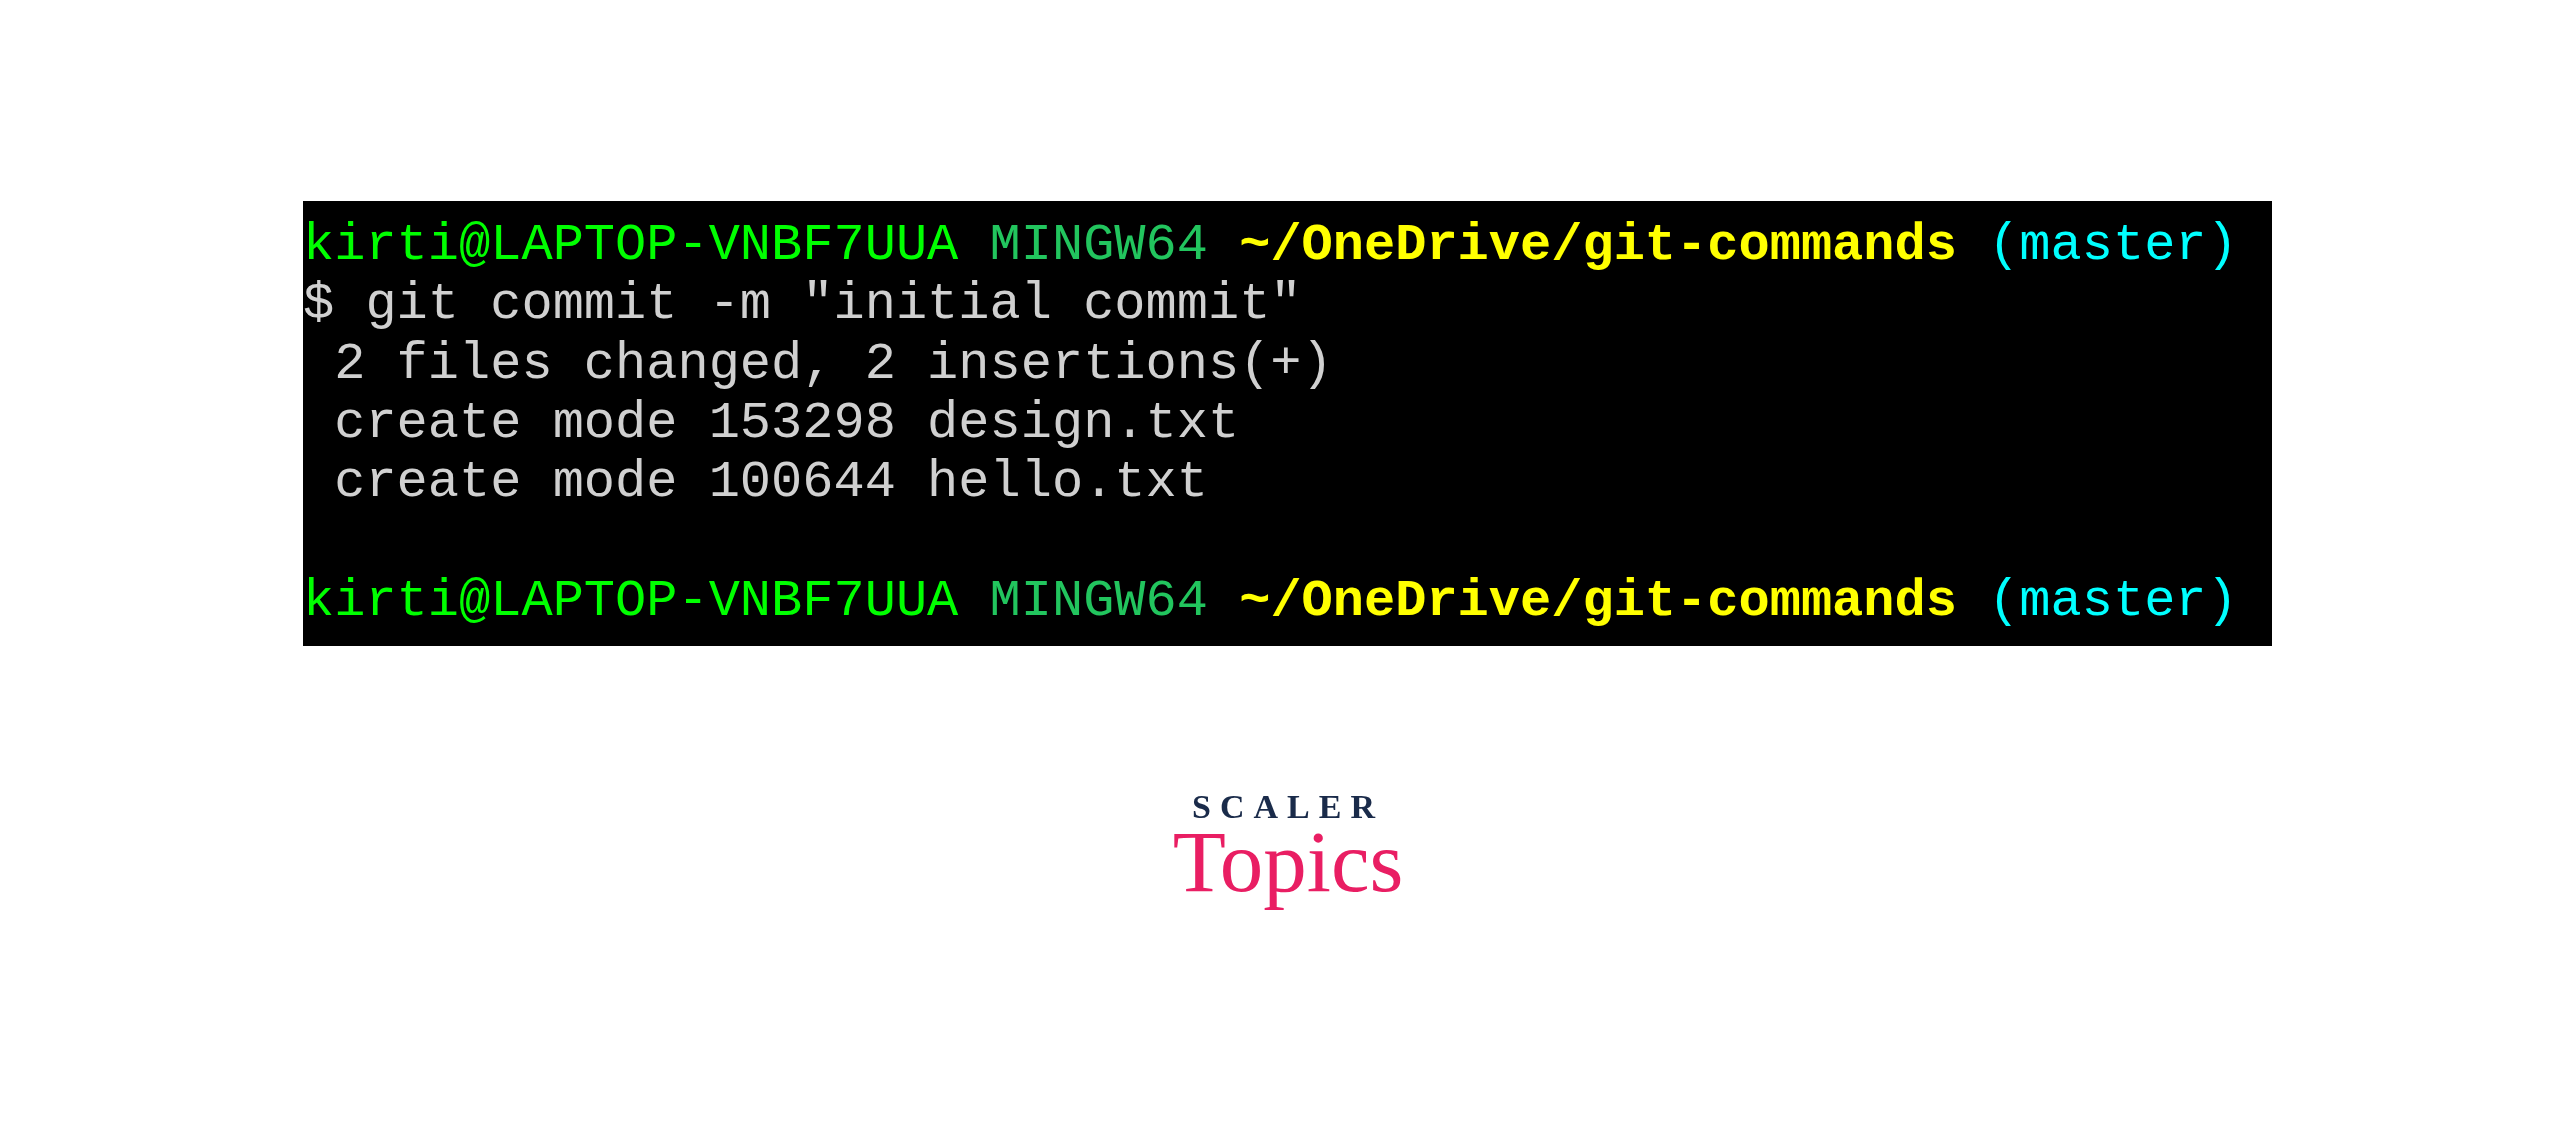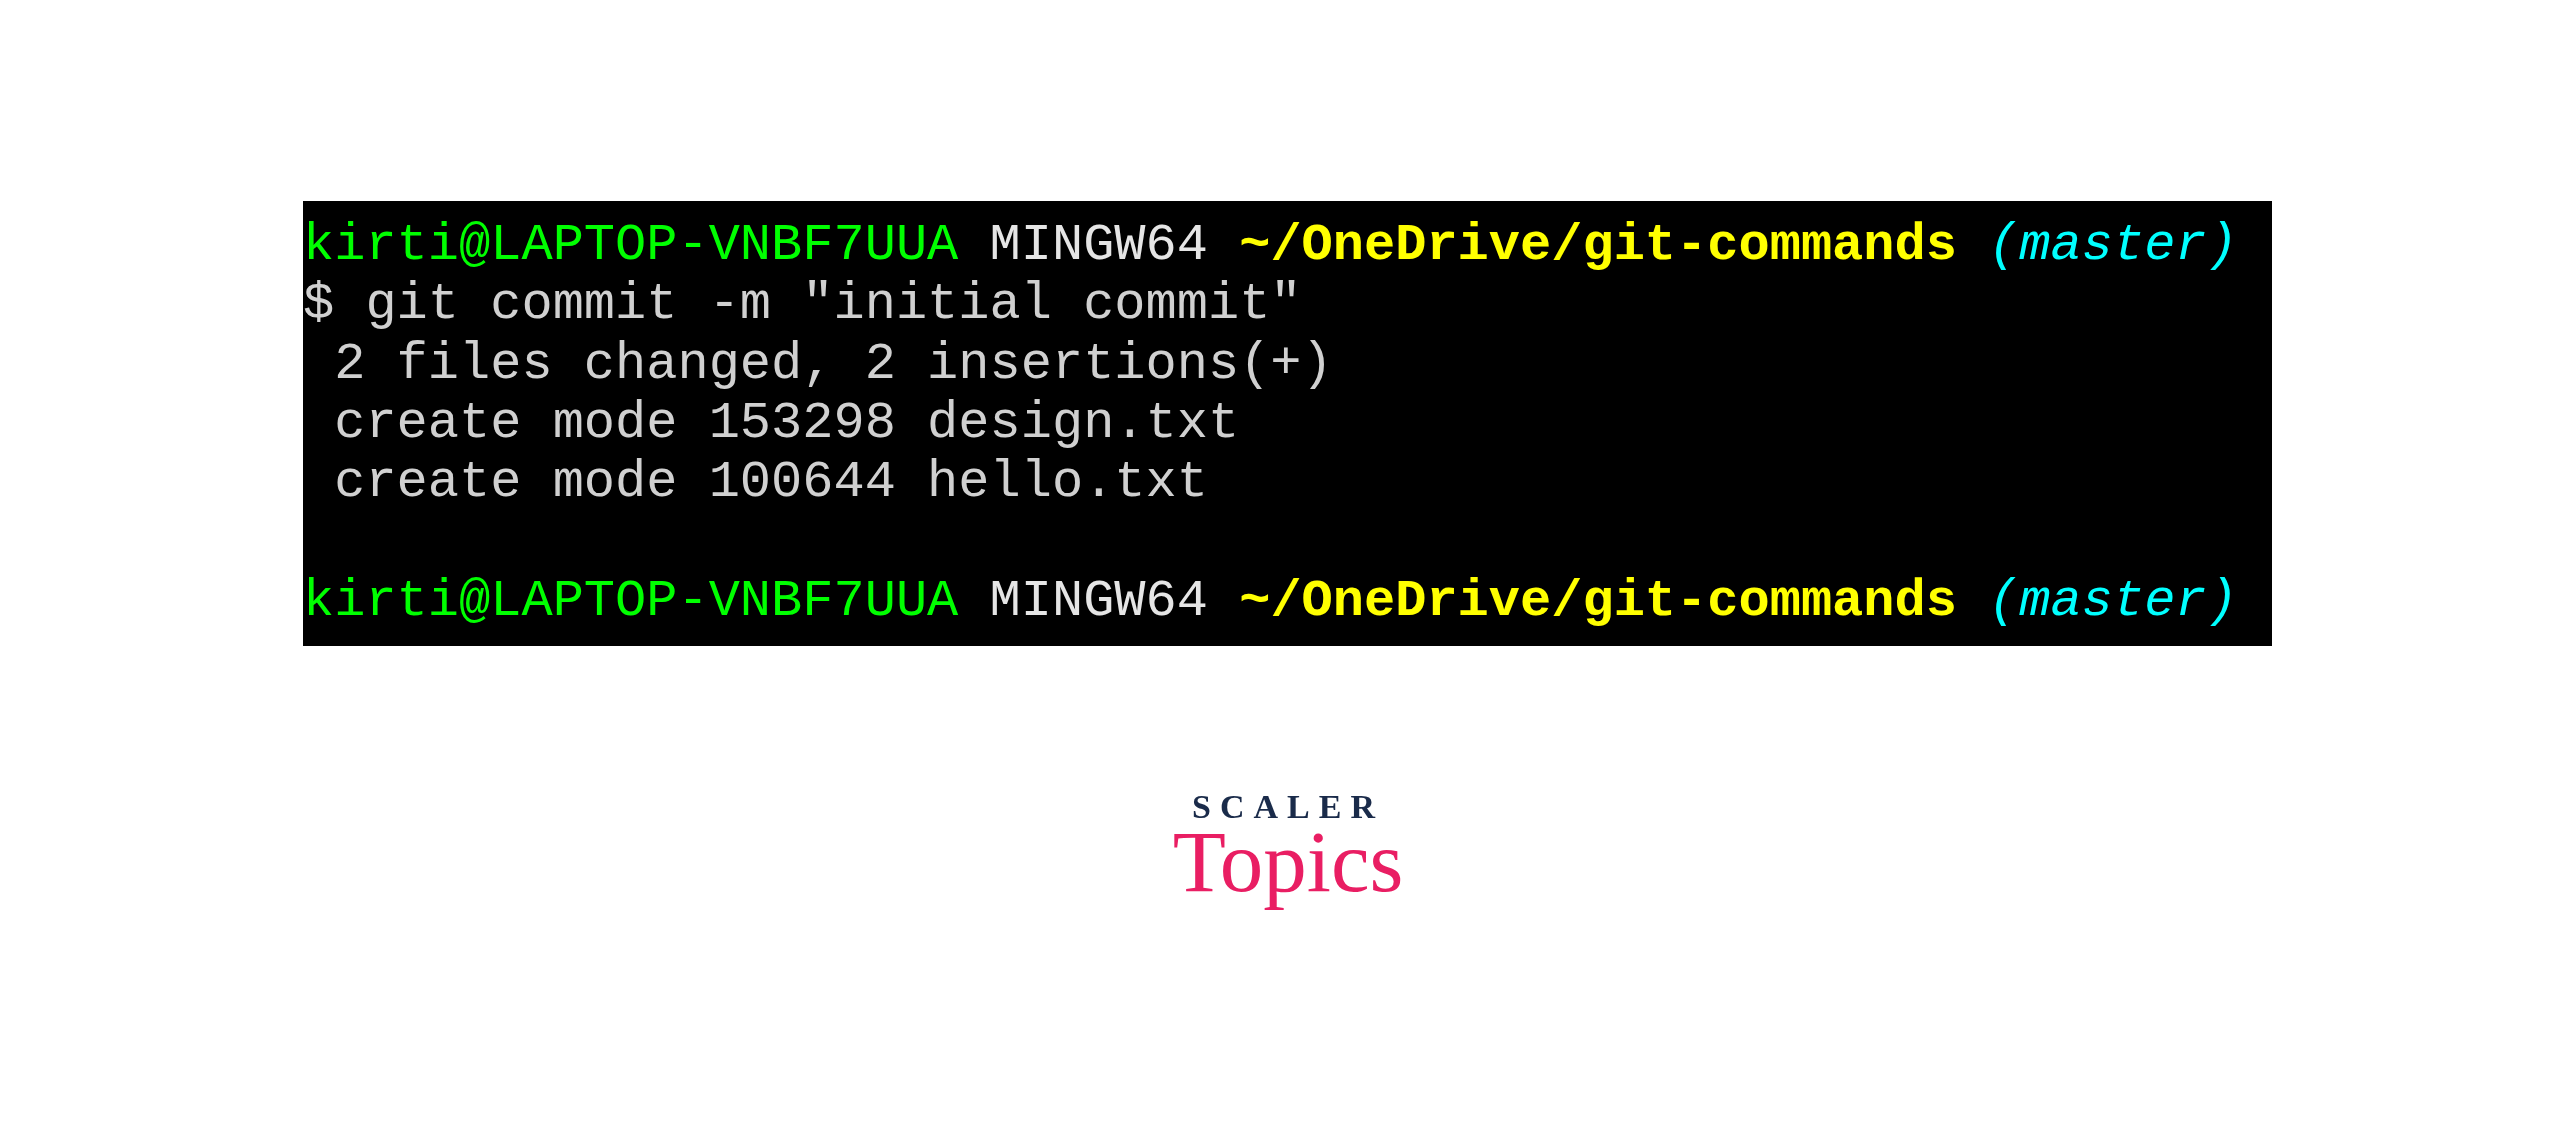--- a/index.html
+++ b/index.html
@@ -26,30 +26,29 @@
       letter-spacing: 0px;
     }
     .line {
       white-space: pre;
       padding-left: 0px;
     }
     .user-host {
       color: #00ff00;
     }
     .mingw {
-      color: #e5e5e5;
+      color: #22c55e;
       text-align: right;
     }
     .path {
       color: #ffff00;
       font-weight: bold;
     }
     .branch {
       color: #00ffff;
-      font-style: italic;
     }
     .white {
       color: #d0d0d0;
     }
     .logo-container {
       position: absolute;
       left: 50%;
       top: 788px;
       transform: translateX(-50%);
       text-align: center;

